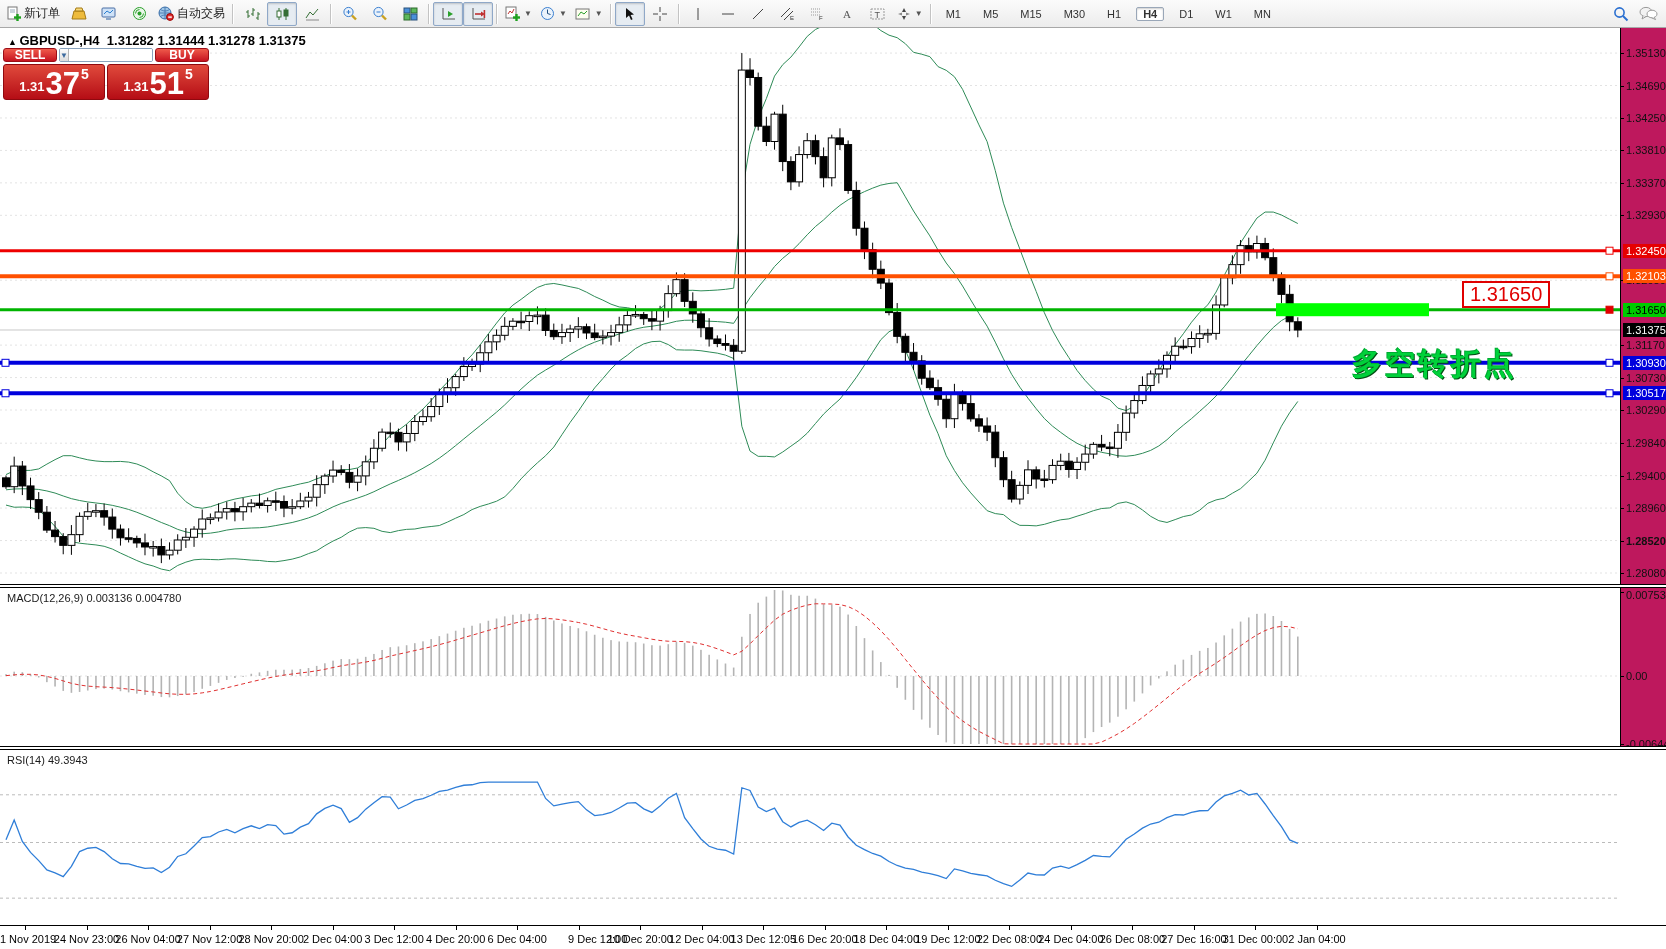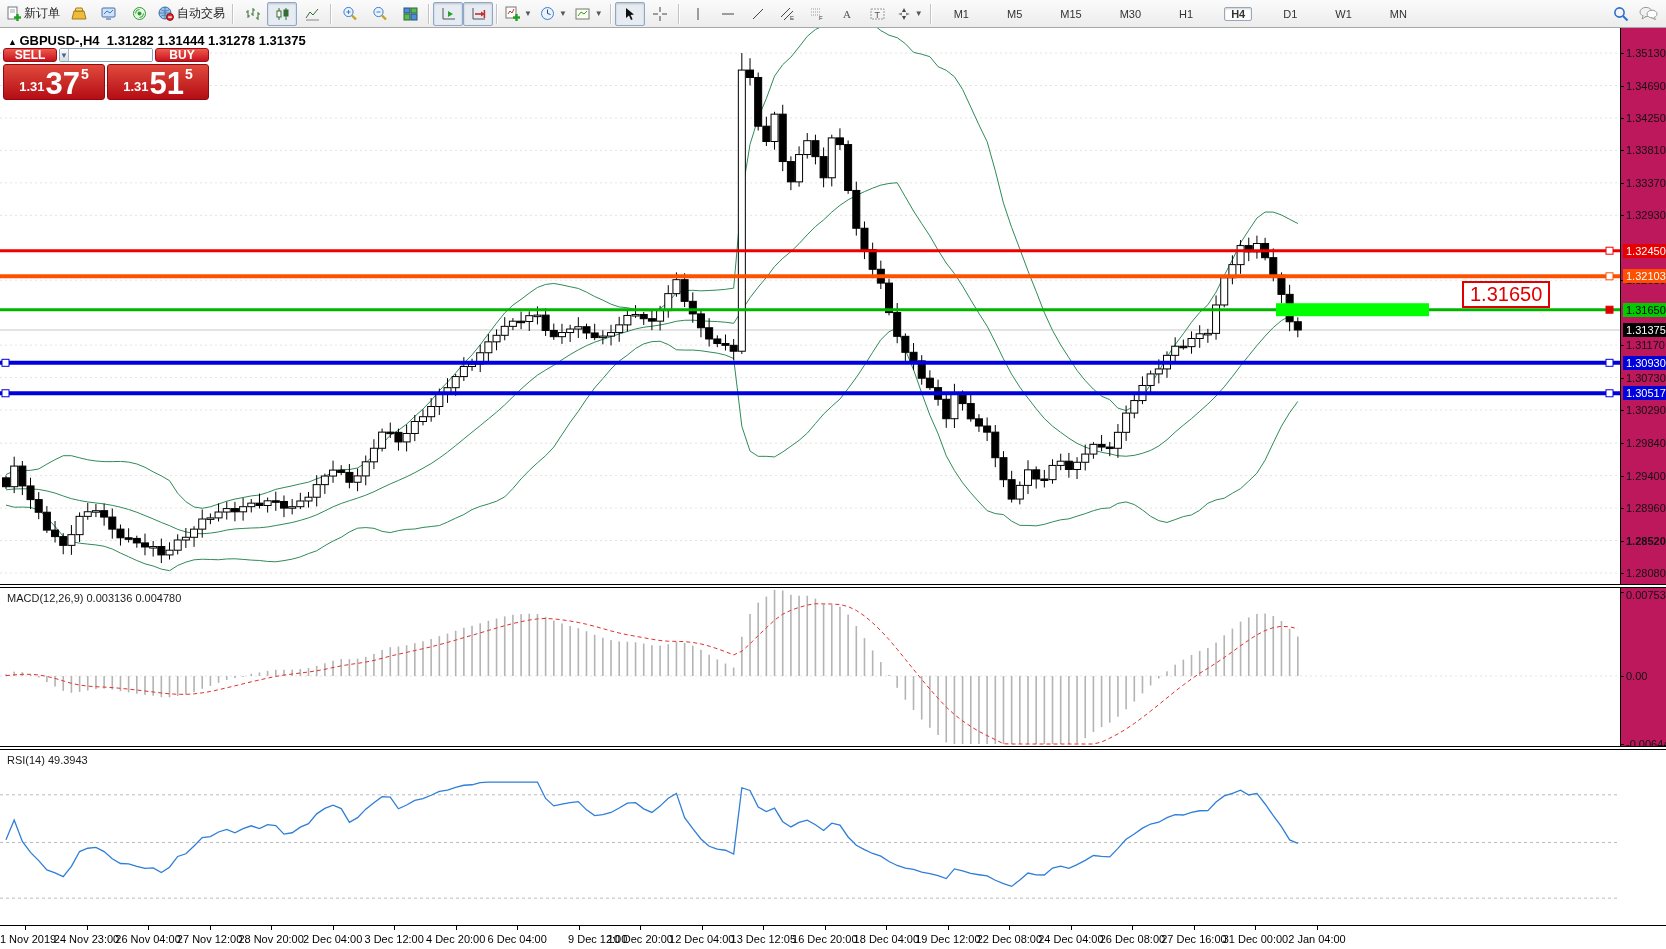--- a/index.html
+++ b/index.html
@@ -4,21 +4,21 @@
 <style>
   html,body{margin:0;padding:0;background:#d4d0c8;font-family:"Liberation Sans","DejaVu Sans",sans-serif;}
   #app{position:relative;width:1666px;height:949px;background:#fff;overflow:hidden;font-size:11px;}
   
   #toolbar{position:absolute;left:0;top:0;width:1666px;height:28px;background:linear-gradient(#fbfbfb,#ececec);border-bottom:1px solid #a8a8a8;display:flex;align-items:center;padding-left:2px;box-sizing:border-box;}
   .tsep{width:1px;height:20px;background:#c3c3c3;margin:0 3px;border-right:1px solid #fff;}
   .tbtn{height:22px;min-width:22px;display:flex;align-items:center;justify-content:center;gap:3px;padding:0 3px;border:1px solid transparent;border-radius:2px;color:#222;cursor:default;}
   .tbtn.active{background:#e6ecf2;border:1px solid #8fa8c8;box-shadow:inset 0 1px 2px rgba(0,0,0,.18);}
   .tbtn .lbl{font-size:12px;white-space:nowrap;}
   .tbtn .dd{font-size:8px;color:#555;margin-left:1px;}
-  .tfbtn{height:20px;padding:0 6px;font-size:11px;color:#333;border:1px solid transparent;border-radius:2px;margin:0 12px;}
+  .tfbtn{height:20px;padding:0 6px;font-size:11px;color:#333;border:1px solid transparent;border-radius:2px;margin:0 4px;}
   .tfbtn.active{background:#fff;border:1px solid #9aa7b8;box-shadow:inset 0 1px 2px rgba(0,0,0,.2);font-weight:bold;}
   #tb-right{margin-left:auto;display:flex;align-items:center;margin-right:8px;gap:10px;}
   
   .panel{position:absolute;left:0;width:1666px;background:#fff;}
   .plot{position:absolute;left:0;top:0;}
   .axiscol{position:absolute;left:1620px;top:0;width:46px;height:100%;background:#be185d;border-left:1px solid #000;padding-left:24px;}
   .axlabel{position:absolute;left:5px;transform:translateY(-50%);font-size:11px;color:#111;white-space:nowrap;}
   .axbadge{position:absolute;left:2px;transform:translateY(-50%);font-size:11px;padding:1px 3px;white-space:nowrap;}
   .axtick{position:absolute;left:0;width:3px;height:1px;background:#000;}
   .splitter{position:absolute;left:0;width:1666px;height:4px;background:#fff;border-top:1px solid #000;border-bottom:1px solid #000;box-sizing:border-box;}
@@ -624,20 +624,21 @@
             <span class="big">37</span>
             <span class="sup">5</span>
         </div>
         <div class="bigprice">
           <span class="small">1.31</span>
             <span class="big">51</span>
             <span class="sup">5</span>
         </div>
       </div>
     </div>
+    <div id="anno-text" style="left:1352px;top:316px;">多空转折点</div>
     <div id="price-callout" style="left:1462px;top:253px;">1.31650</div>
     <div class="axiscol" id="main-axis">
         <div class="axtick" style="top: 25.0737px;"></div>
         <div class="axlabel" style="top: 25.0737px;">1.35130</div>
         <div class="axtick" style="top: 57.5221px;"></div>
         <div class="axlabel" style="top: 57.5221px;">1.34690</div>
         <div class="axtick" style="top: 89.9705px;"></div>
         <div class="axlabel" style="top: 89.9705px;">1.34250</div>
         <div class="axtick" style="top: 122.419px;"></div>
         <div class="axlabel" style="top: 122.419px;">1.33810</div>

